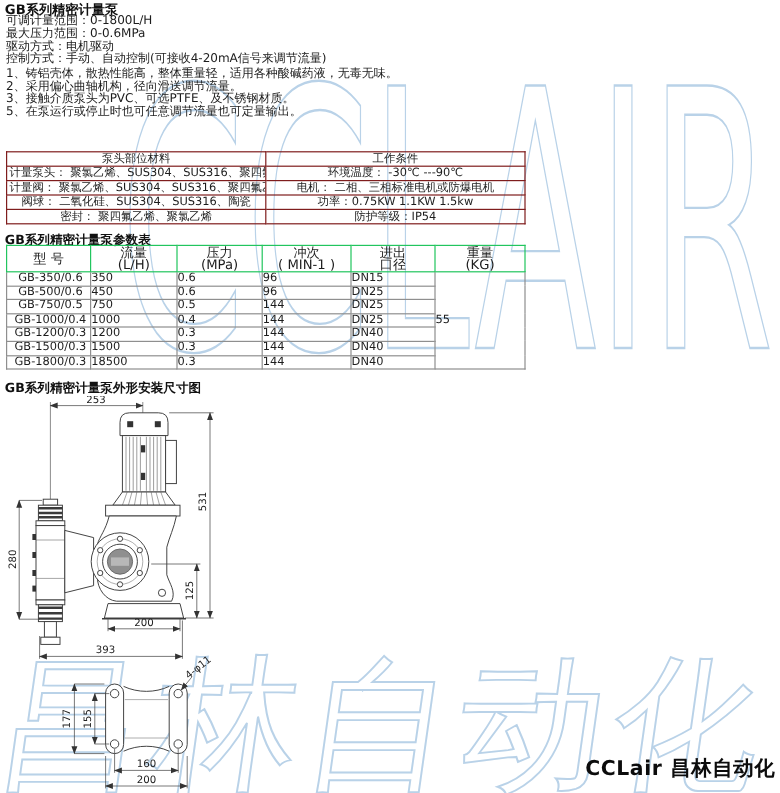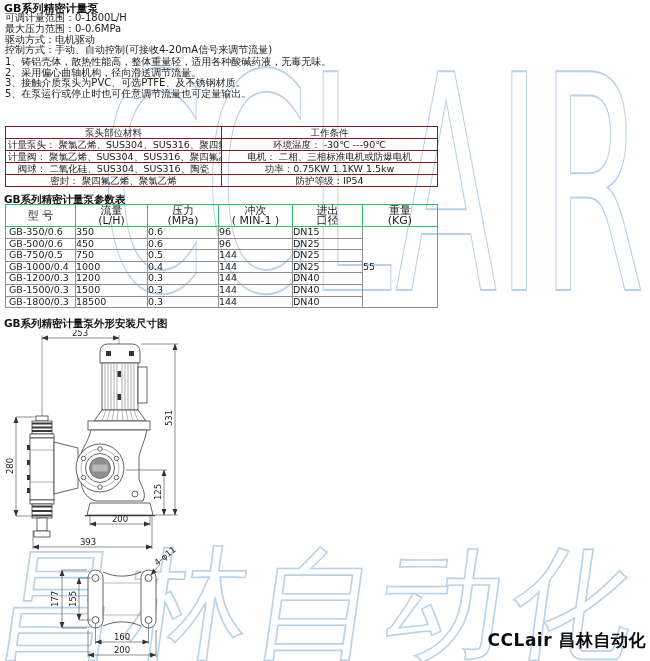--- a/index.html
+++ b/index.html
@@ -12,21 +12,21 @@
   .features{position:absolute;left:5px;top:57px;width:644px;font-size:10px;line-height:10.5px}
   table{border-collapse:collapse;position:absolute;left:5px;background:transparent}
   .mat{top:126px;width:432px;table-layout:fixed}
   .mat th,.mat td{border:1px solid #7f1d1d;font-size:9.5px;font-weight:normal;text-align:center;
        padding:0 2px;height:11px;line-height:10px;overflow:hidden;white-space:nowrap}
   .params-title{position:absolute;left:4px;top:193px;font-size:10.5px;font-weight:bold;color:#111}
   .par{top:204px;width:432px;table-layout:fixed}
   .par th{border:1px solid #22c55e;font-size:11px;font-weight:normal;padding:0;height:21px;line-height:10px}
   .par th span{display:block}
   .par td{border:1px solid #8f8f8f;font-size:9.5px;text-align:left;height:10.6px;line-height:10.6px;padding:0;white-space:nowrap;overflow:hidden}
-  .par td.model{text-align:left;padding-left:3px}
+  .par td.model{text-align:center;padding-left:3px}
   .drawing-title{position:absolute;left:4px;top:317px;font-size:10.5px;font-weight:bold;color:#111}
   svg.draw{position:absolute;left:0;top:330px}
   svg.draw text{font-family:"DejaVu Sans",sans-serif;font-size:8.5px;fill:#222}
   .footer-brand{position:absolute;left:420px;top:629px;width:226px;text-align:right;
        font-size:17px;font-weight:600;color:#0c0c0c;letter-spacing:0.5px}
 </style>
 </head>
 <body>
 
 <svg class="wm" width="650" height="280" style="top:38px" viewBox="0 0 650 280">

